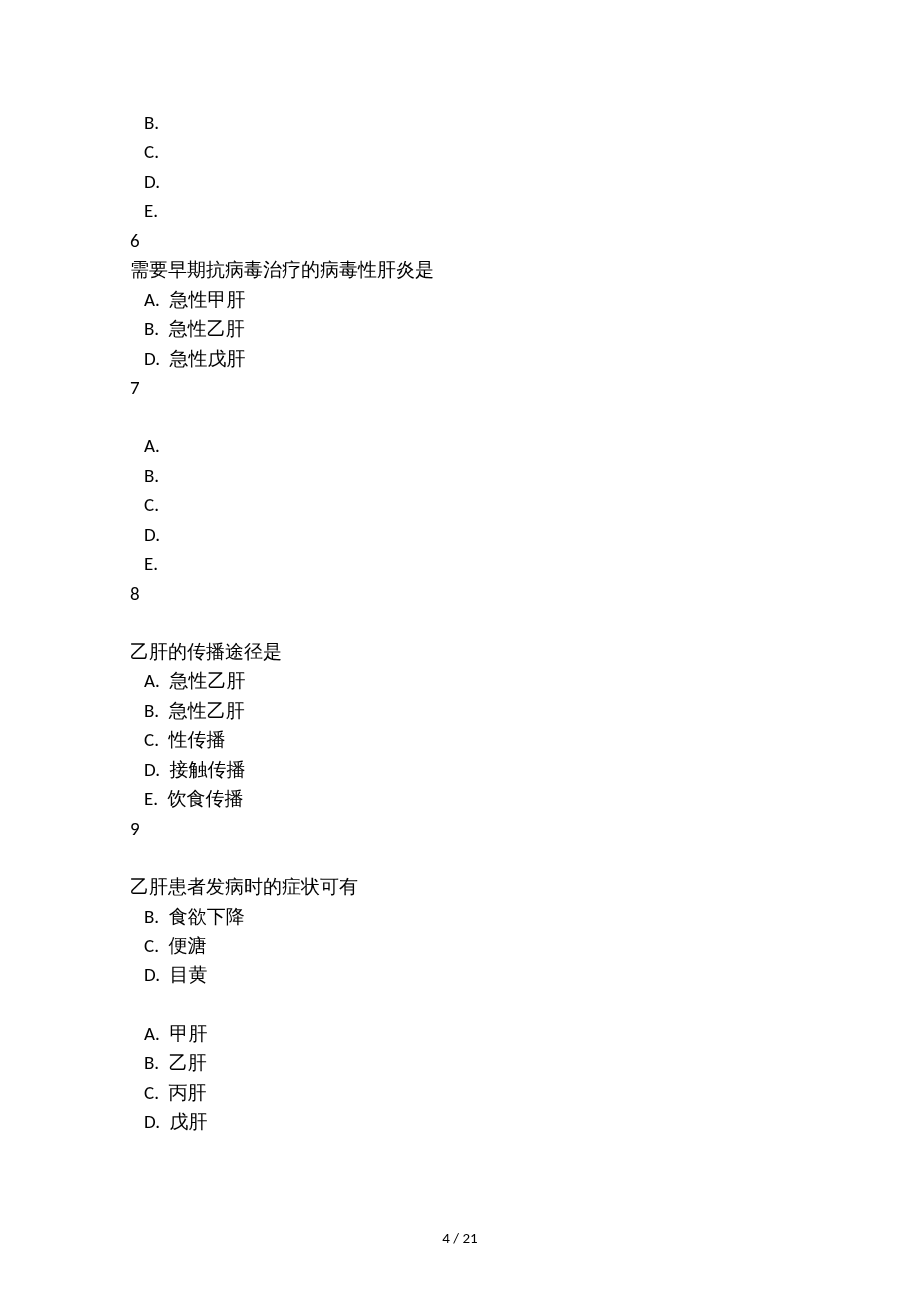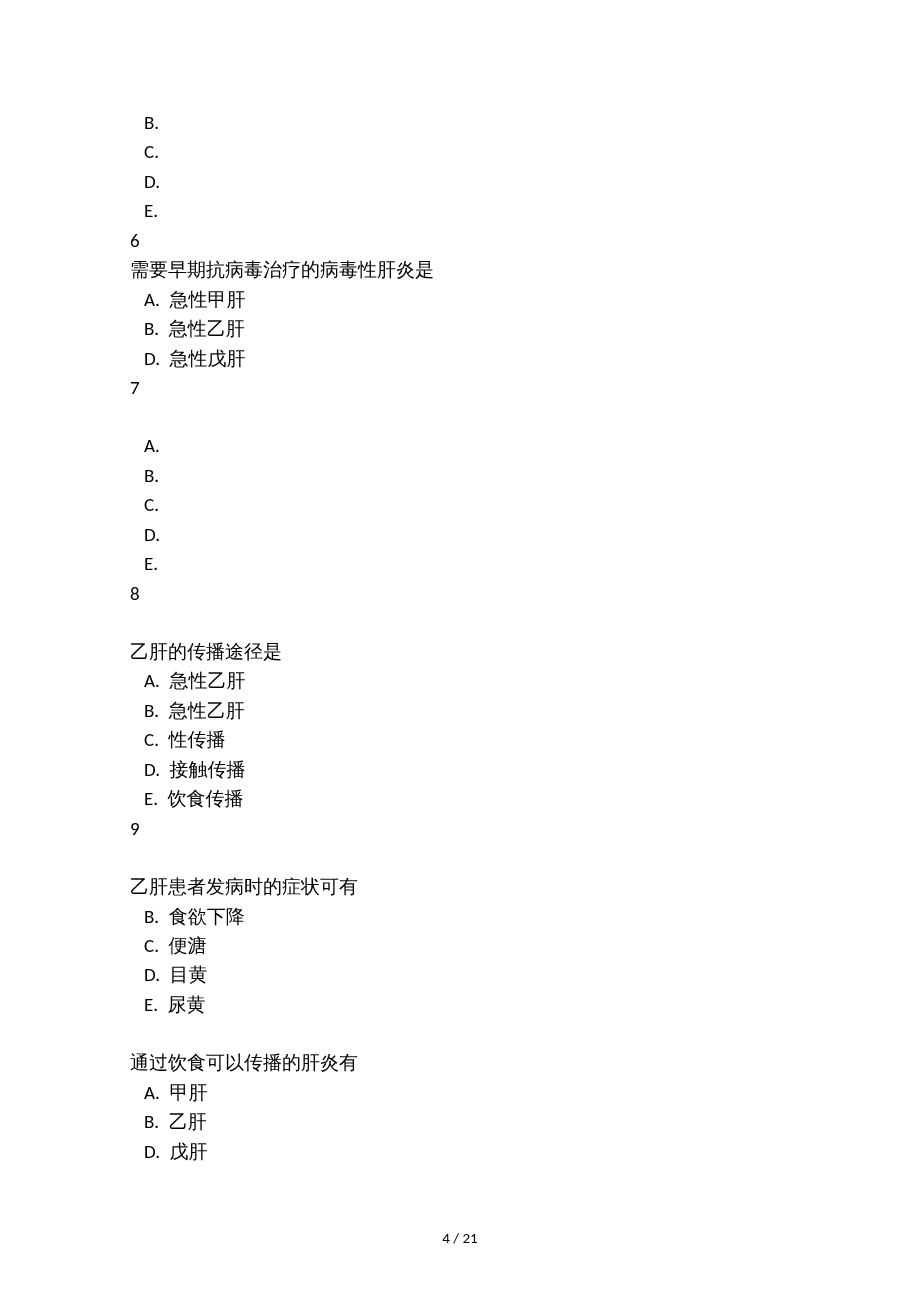--- a/index.html
+++ b/index.html
@@ -63,23 +63,22 @@
   <div class="line opt"><span class="letter">C.</span>  <span>性传播</span></div>
   <div class="line opt"><span class="letter">D.</span>  <span>接触传播</span></div>
   <div class="line opt"><span class="letter">E.</span>  <span>饮食传播</span></div>
 
   <div class="line num">9</div>
   <div class="blank"></div>
   <div class="line">乙肝患者发病时的症状可有</div>
   <div class="line opt"><span class="letter">B.</span>  <span>食欲下降</span></div>
   <div class="line opt"><span class="letter">C.</span>  <span>便溏</span></div>
   <div class="line opt"><span class="letter">D.</span>  <span>目黄</span></div>
-  <div class="line opt"><span class="letter">E.</span>  <span>尿黄</span></div>
 
   <div class="blank"></div>
-  <div class="line">通过饮食可以传播的肝炎有</div>
   <div class="line opt"><span class="letter">A.</span>  <span>甲肝</span></div>
   <div class="line opt"><span class="letter">B.</span>  <span>乙肝</span></div>
+  <div class="line opt"><span class="letter">C.</span>  <span>丙肝</span></div>
   <div class="line opt"><span class="letter">D.</span>  <span>戊肝</span></div>
 
 </div>
 
 <div class="footer">4  /  21</div>
 
 </body></html>

